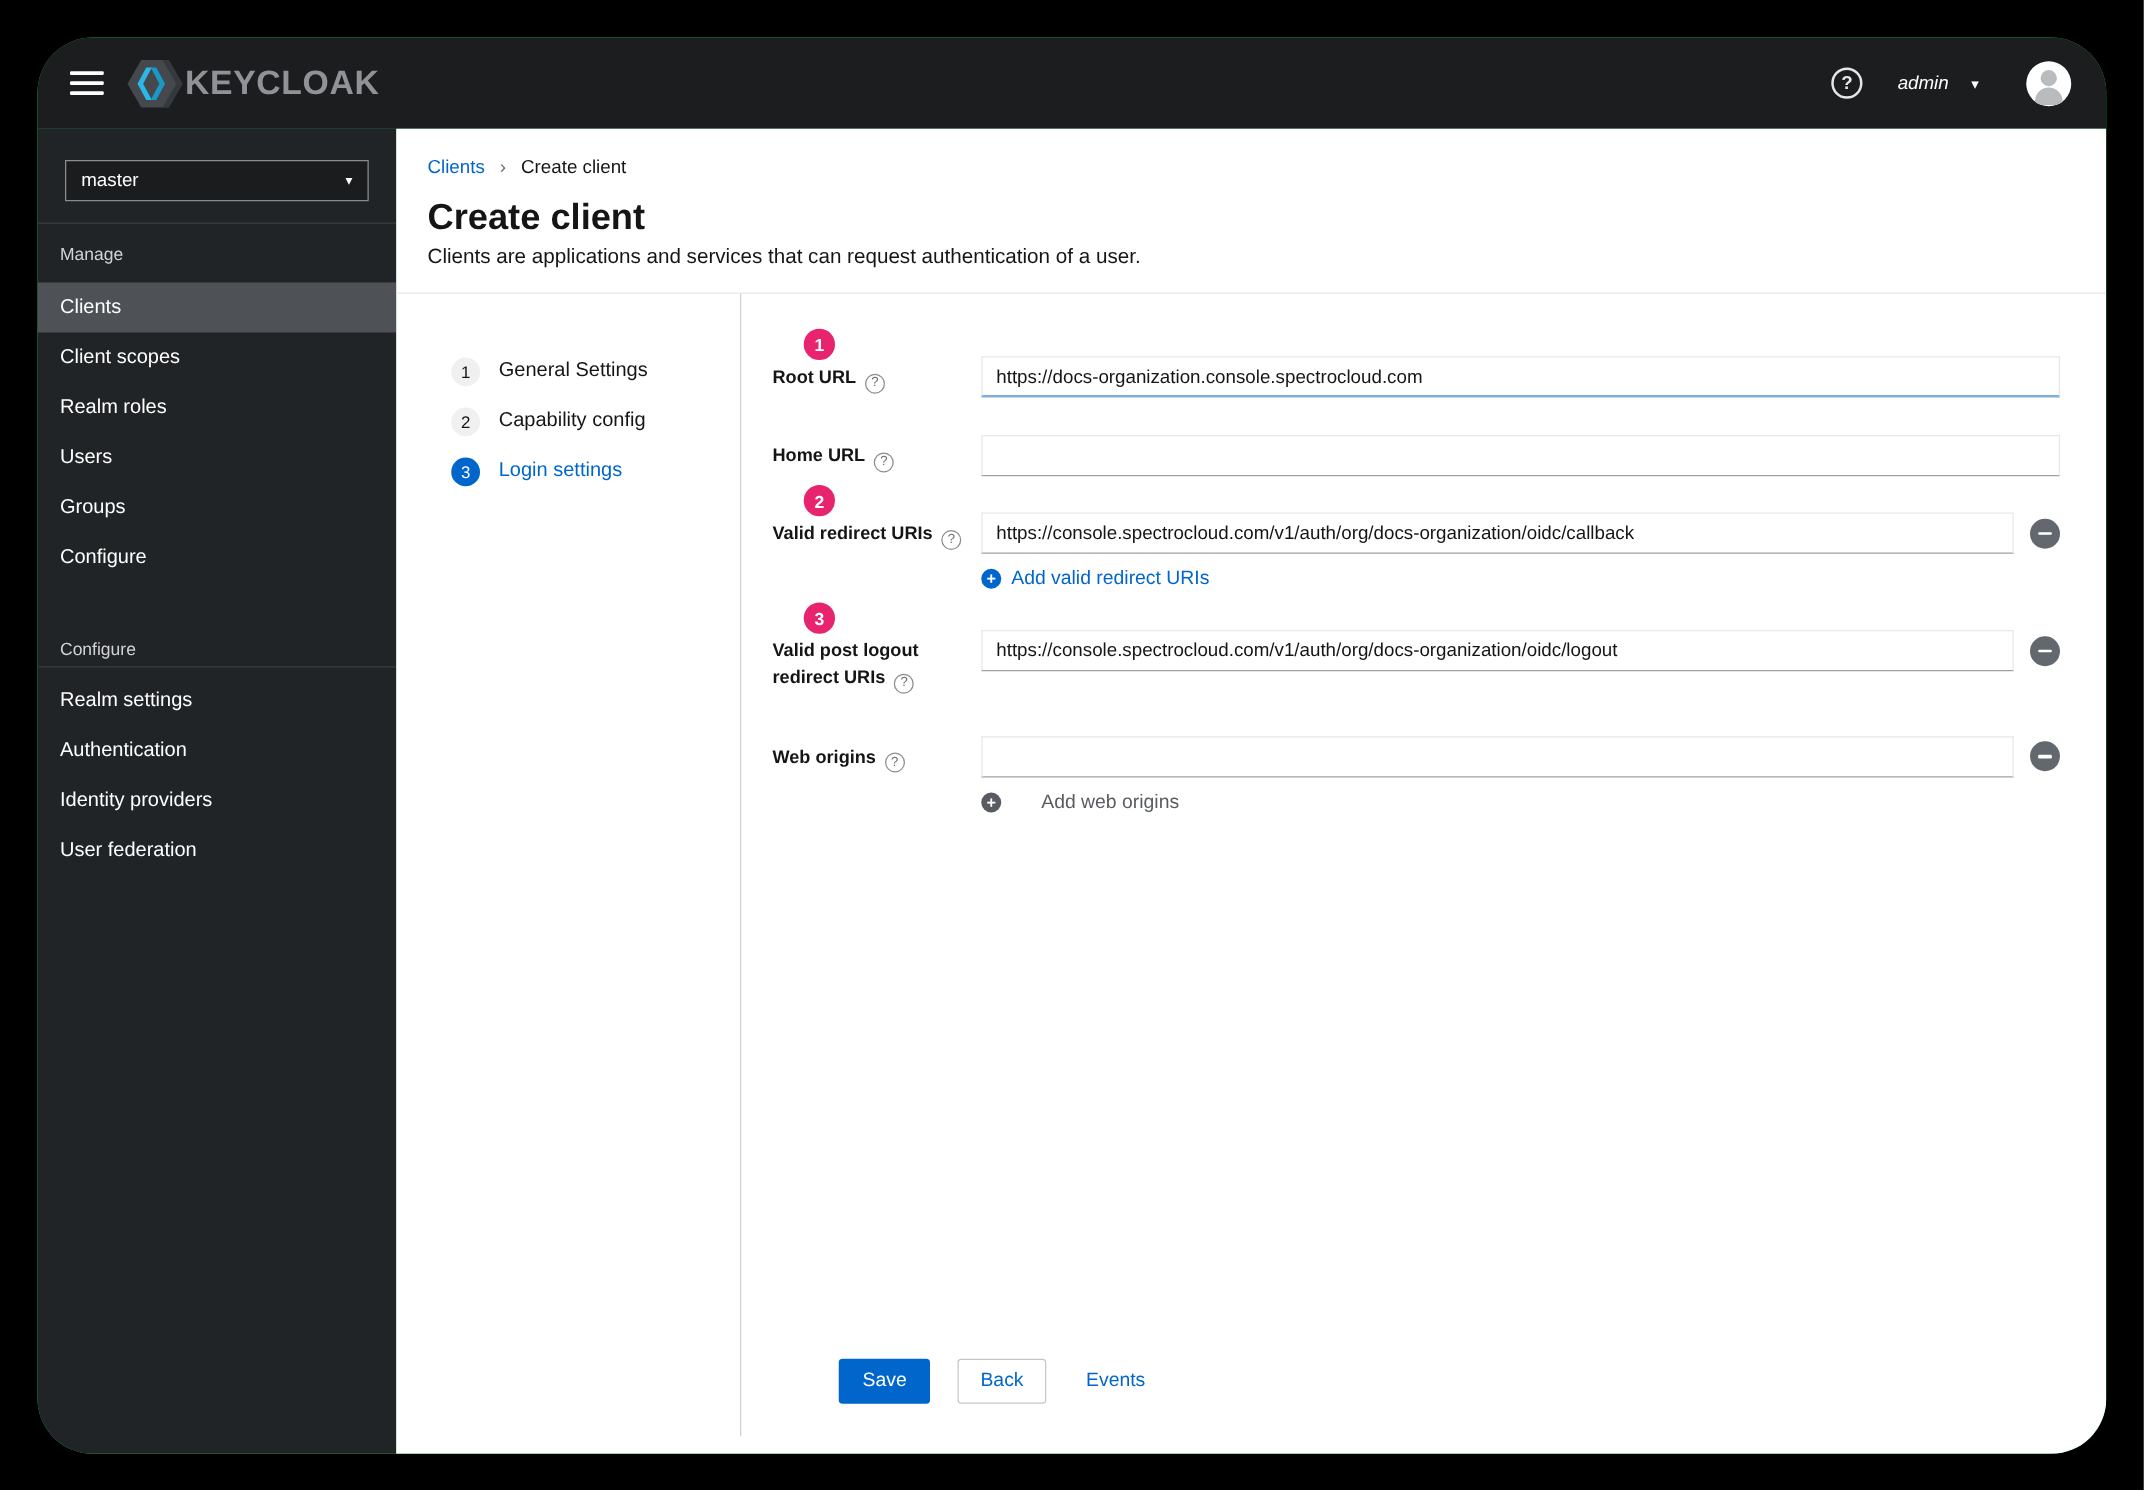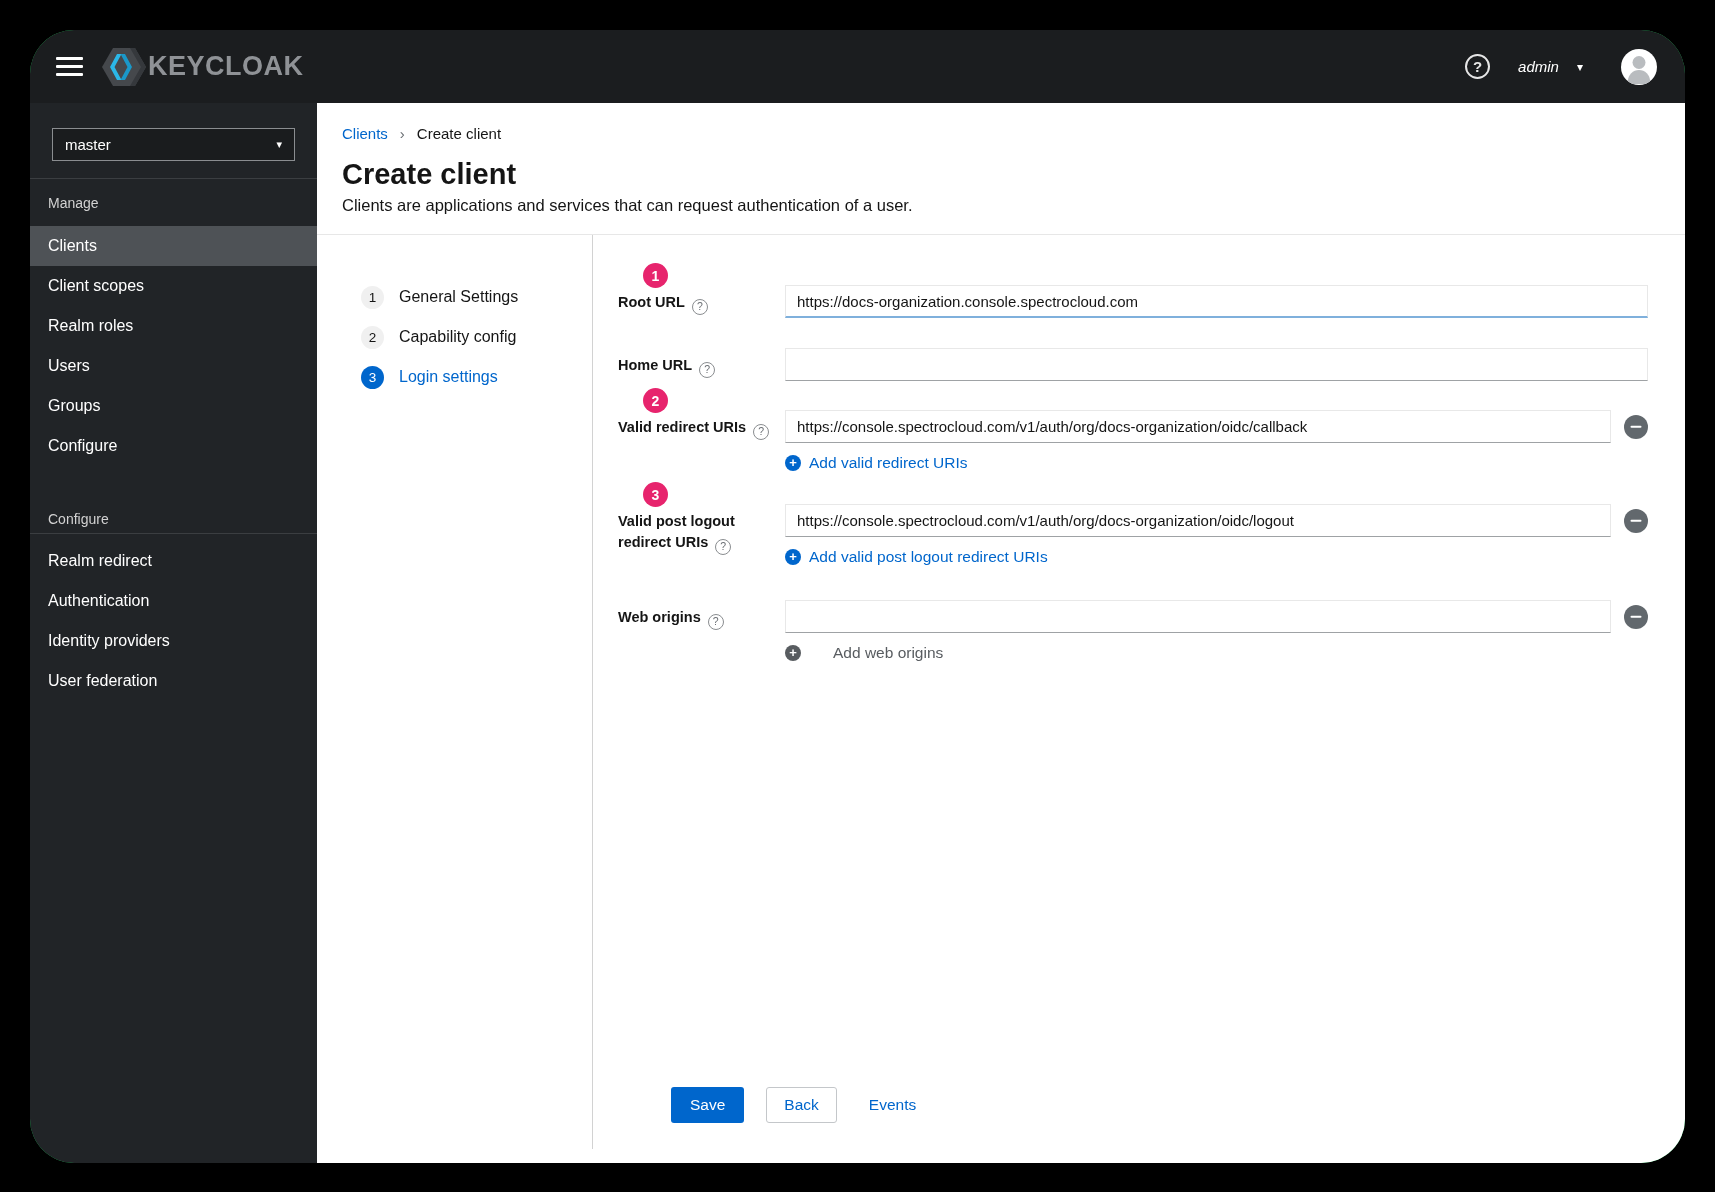--- a/index.html
+++ b/index.html
@@ -192,21 +192,21 @@
         <li class="nav-item active">Clients</li>
         <li class="nav-item">Client scopes</li>
         <li class="nav-item">Realm roles</li>
         <li class="nav-item">Users</li>
         <li class="nav-item">Groups</li>
         <li class="nav-item">Configure</li>
       </ul>
       <div class="nav-label second">Configure</div>
       <div class="nav-divider"></div>
       <ul class="nav-list second">
-        <li class="nav-item">Realm redirect</li>
+        <li class="nav-item">Realm settings</li>
         <li class="nav-item">Authentication</li>
         <li class="nav-item">Identity providers</li>
         <li class="nav-item">User federation</li>
       </ul>
     </div>
 
     <div class="content">
       <div class="page-header">
         <div class="breadcrumb">
           <a>Clients</a>
@@ -282,24 +282,20 @@
             <div class="flabel">
               <span>Valid post logout redirect URIs</span><span class="help-icon">?</span>
             </div>
             <div class="input-area">
               <div class="input-line">
                 <input class="finput" type="text" value="https://console.spectrocloud.com/v1/auth/org/docs-organization/oidc/logout" style="">
                 <button class="remove-btn">
                     <span class="minus-bar"></span>
                   </button>
               </div>
-              <div class="add-link">
-                <span class="plus-icon"></span>
-                <span>Add valid post logout redirect URIs</span>
-              </div>
             </div>
           </div>
 
           <div class="frow">
             <div class="flabel">
               <span>Web origins</span><span class="help-icon">?</span>
             </div>
             <div class="input-area">
               <div class="input-line">
                 <input class="finput" type="text" value="" style="">

